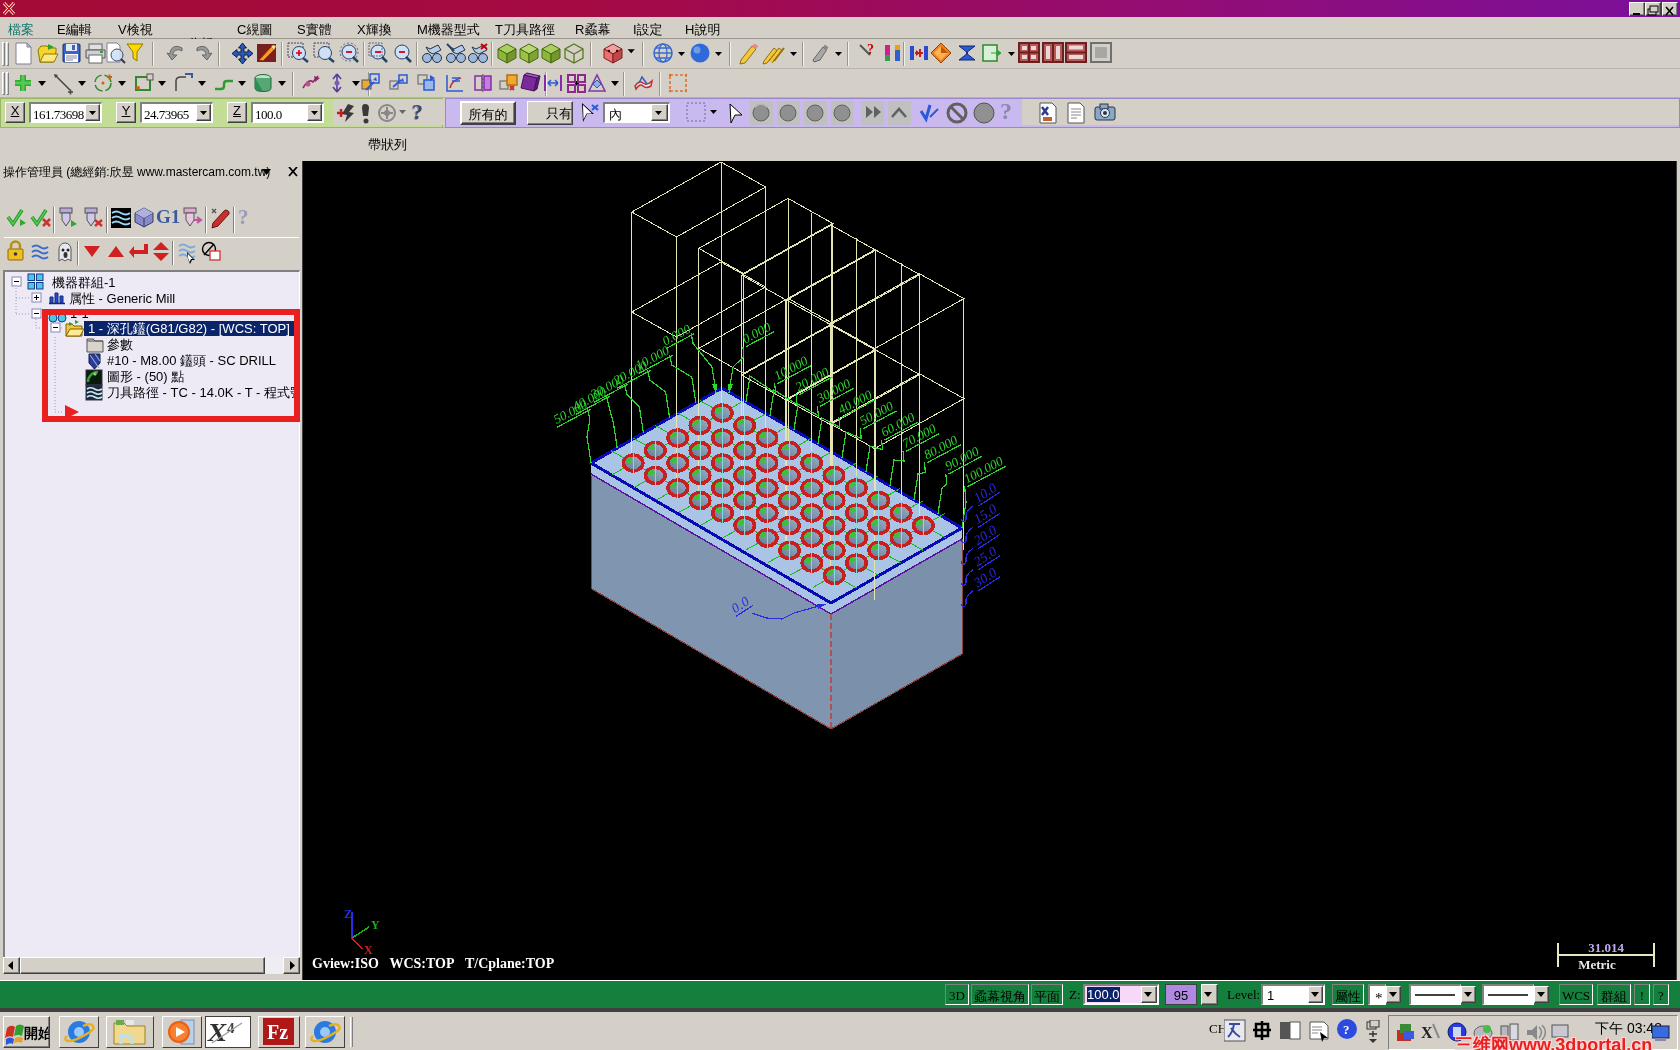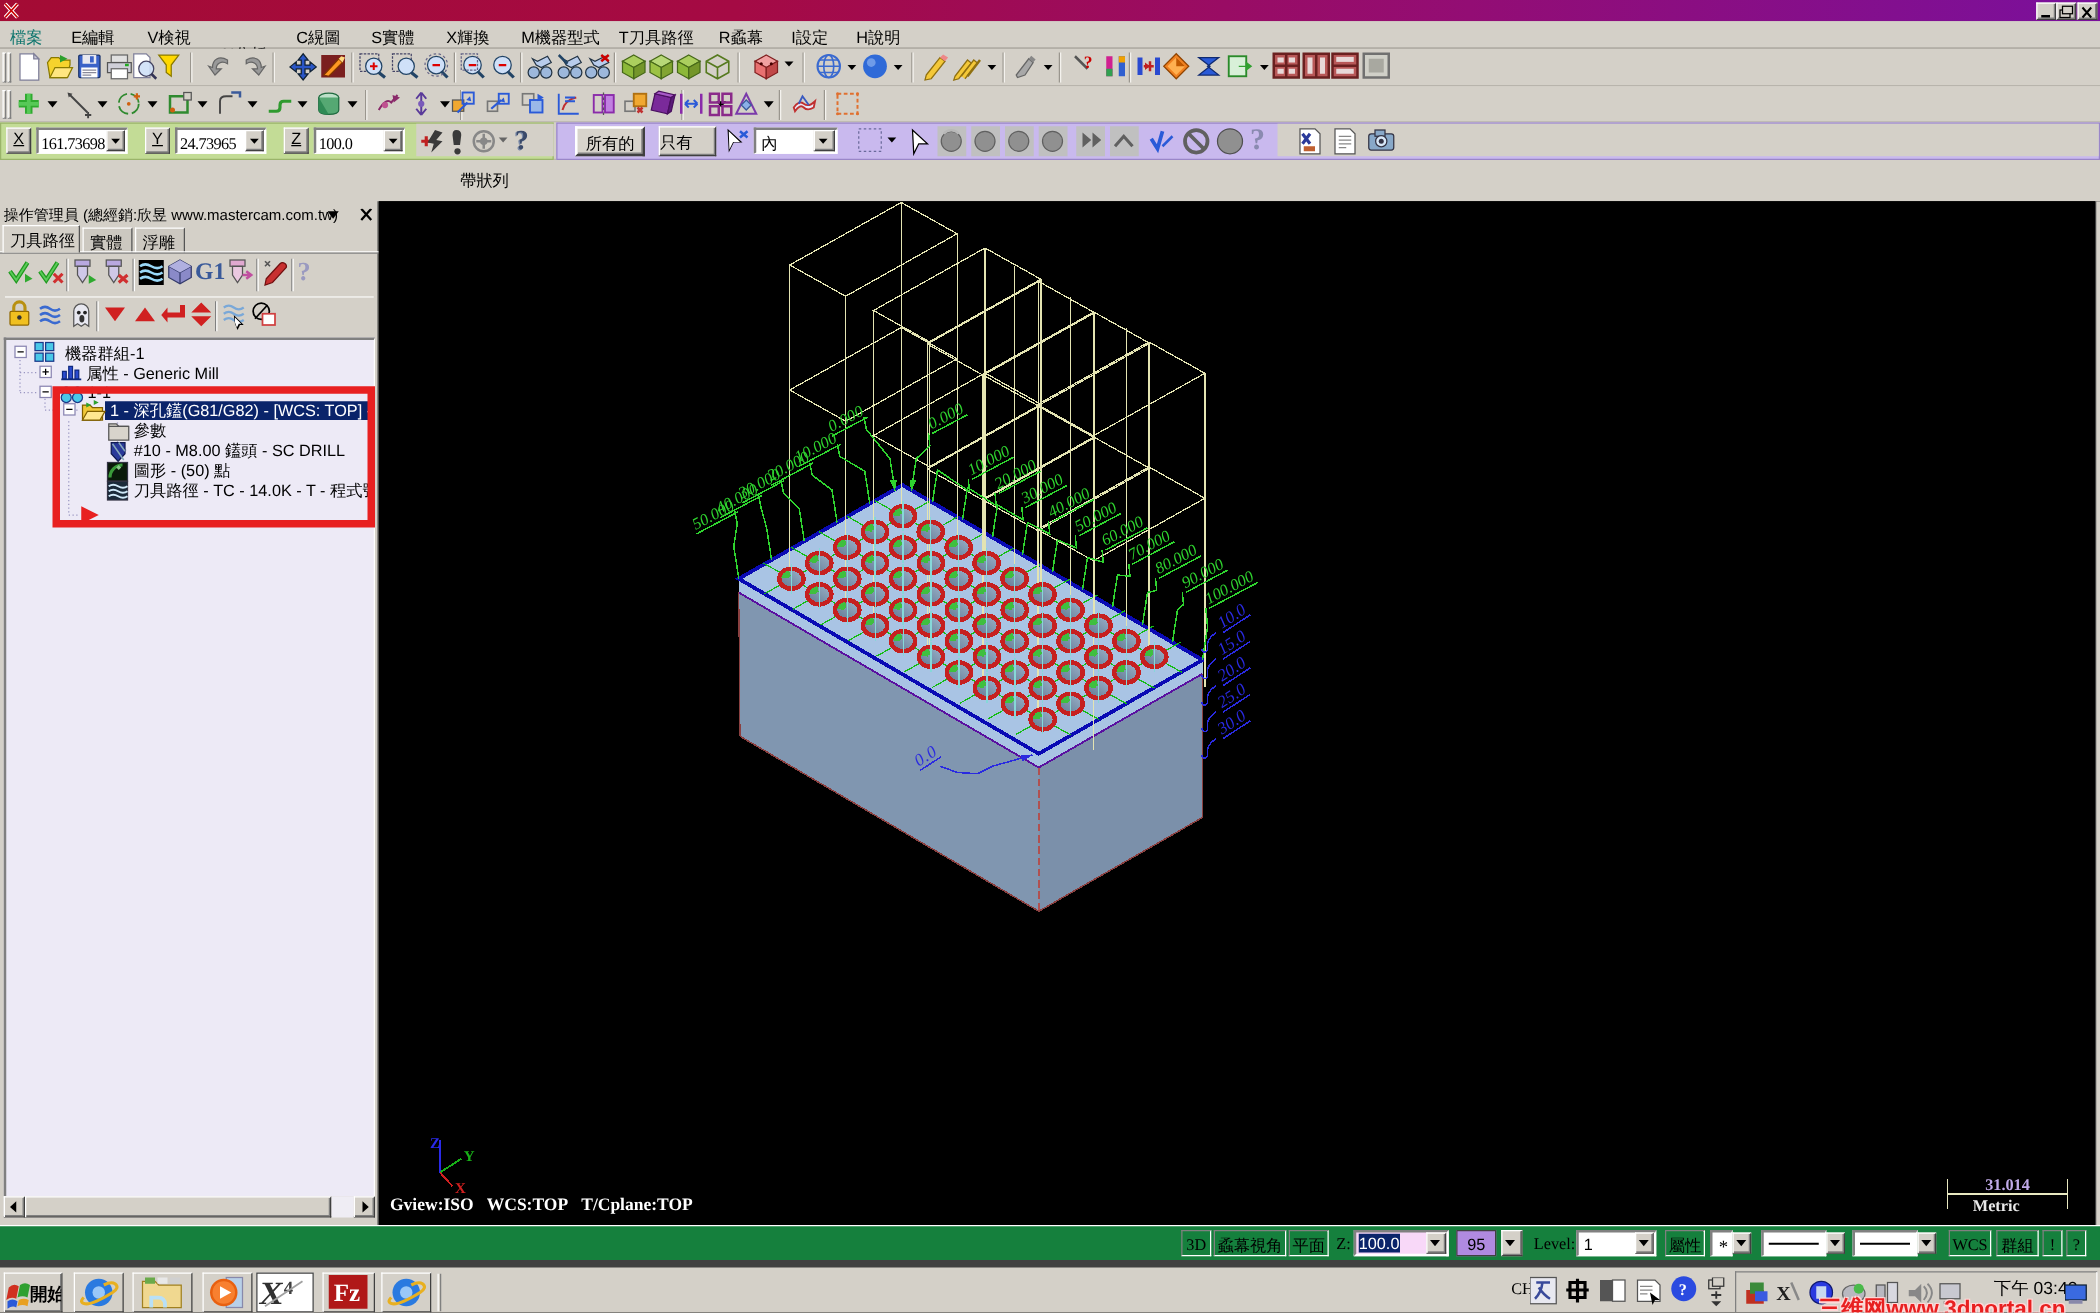--- a/index.html
+++ b/index.html
@@ -498,21 +498,21 @@
         <path d="M2 4 h7 l-3.5 4z" fill="#666"></path>
       </g>
 <g transform="translate(78,2)">
         <text x="0" y="20" font-size="22" font-weight="bold" fill="#7a8aa8" font-family="Liberation Serif">?</text>
         <text x="1" y="19" font-size="22" font-weight="bold" fill="#3a4a6a" font-family="Liberation Serif">?</text>
       </g>
 </svg>
     <div class="abs" style="left:445px;top:0;width:1235px;height:30px;background:#c9b9ee;border:1px solid #9a86c8"></div>
     <div class="abs" style="left:1022px;top:1px;width:657px;height:26px;background:#d4d0c8"></div>
     <div class="abs btn cjk" style="left:460px;top:3px;width:56px;height:24px;background:#d8d4cc;font-size:13px;text-align:center;padding-top:3px;border-width:2px">所有的</div>
-    <div class="abs btn cjk" style="left:527px;top:3px;width:46px;height:24px;font-size:13px;text-align:left;padding-top:3px">只有</div>
+    <div class="abs btn cjk" style="left:527px;top:3px;width:46px;height:24px;font-size:13px;text-align:right;padding-top:3px">只有</div>
     <svg width="50" height="30" class="abs" style="left:574px;top:0">
       <g transform="translate(4,3)">
         <path d="M4 2 l12 11 h-7 l-4 8z" fill="#000"></path>
         <path d="M5 4 l9 8.5 h-5.5 l-3 6z" fill="#fff"></path>
         <path d="M14 4 l6 5 m-6 0 l6 -5" stroke="#2a5ad8" stroke-width="2"></path>
       </g>
     </svg>
     <div class="abs fld cjk" style="left:603px;top:4px;width:67px;height:21px;font-size:13px;padding:2px 0 0 4px">內</div>
     <div class="abs btn" style="left:651px;top:6px;width:17px;height:17px"><svg width="13" height="15">
         <path d="M3 6 h7 l-3.5 4z" fill="#000"></path>
@@ -588,26 +588,20 @@
 <div class="abs" style="left:0;top:128px;width:1680px;height:33px;background:#d4d0c8">
 
 <div class="abs cjk" style="left:368px;top:8px;font-size:13px;color:#000">帶狀列</div>
 </div>
 <div class="abs" style="left:0;top:161px;width:303px;height:819px;background:#d4d0c8;border-right:1px solid #404040">
     <div class="abs cjk" style="left:3px;top:3px;font-size:12px;color:#000;white-space:nowrap">操作管理員 (總經銷:欣昱 www.mastercam.com.tw)</div>
     <svg class="abs" style="left:262px;top:6px" width="40" height="12">
       <path d="M0 2 h9 l-4.5 6z" fill="#000"></path>
       <path d="M27 0 l8 9 M35 0 l-8 9" stroke="#000" stroke-width="1.8"></path>
     </svg>
-    <div class="abs" style="left:0;top:17px;width:303px;height:24px">
-<div class="abs cjk" style="left:2px;top:2px;width:62px;height:22px;background:#d4d0c8;border:1px solid #fff;border-right-color:#555;border-bottom:none;font-size:13px;padding:3px 0 0 5px;z-index:2">刀具路徑</div>
-<div class="abs cjk" style="left:66px;top:4px;width:40px;height:20px;background:#ccc8c0;border:1px solid #fff;border-right-color:#555;border-bottom:none;font-size:13px;padding:2px 0 0 5px">實體</div>
-<div class="abs cjk" style="left:108px;top:4px;width:40px;height:20px;background:#ccc8c0;border:1px solid #fff;border-right-color:#555;border-bottom:none;font-size:13px;padding:2px 0 0 5px">浮雕</div>
-<div class="abs" style="left:0;top:23px;width:303px;height:2px;border-top:1px solid #fff;border-bottom:1px solid #808080"></div>
-</div>
     <svg class="abs" style="left:0;top:43px" width="303" height="33">
       <g transform="translate(6,3)">
         <path d="M2 10 l5 7 L16 3" fill="none" stroke="#1f9a1f" stroke-width="3.5"></path>
         <path d="M2 10 l5 7 L16 3" fill="none" stroke="#5aca5a" stroke-width="1.5"></path>
         <path d="M14 12 l6 4 -6 3z" fill="#2faa2f"></path>
       </g>
       <g transform="translate(30,3)">
         <path d="M2 10 l5 7 L16 3" fill="none" stroke="#1f9a1f" stroke-width="3.5"></path>
         <path d="M2 10 l5 7 L16 3" fill="none" stroke="#5aca5a" stroke-width="1.5"></path>
         <path d="M13 12 l7 7 m0 -7 l-7 7" stroke="#d03030" stroke-width="2.5"></path>
@@ -1180,21 +1174,21 @@
         <path d="M4 9 h40" stroke="#000" stroke-width="1.5"></path>
       </svg></div>
     <div class="abs btn" style="left:1534px;top:5px;width:15px;height:17px"><svg width="12" height="14">
         <path d="M2 5 h8 l-4 5z" fill="#000"></path>
       </svg></div>
     <div class="abs lat" style="left:1559px;top:3px;width:34px;height:21px;border:1px solid #808080;border-bottom-color:#fff;border-right-color:#fff;font-size:13px;text-align:center;padding-top:3px">WCS</div>
     <div class="abs cjk" style="left:1597px;top:3px;width:34px;height:21px;border:1px solid #808080;border-bottom-color:#fff;border-right-color:#fff;font-size:13px;text-align:center;padding-top:3px">群組</div>
     <div class="abs lat" style="left:1634px;top:3px;width:16px;height:21px;border:1px solid #808080;border-bottom-color:#fff;border-right-color:#fff;font-size:13px;text-align:center;padding-top:3px">!</div>
     <div class="abs lat" style="left:1653px;top:3px;width:16px;height:21px;border:1px solid #808080;border-bottom-color:#fff;border-right-color:#fff;font-size:13px;text-align:center;padding-top:3px">?</div>
   </div>
-<div class="abs" style="left:0;top:1008px;width:1680px;height:42px;background:#d4d0c8;border-top:6px solid #404040">
+<div class="abs" style="left:0;top:1008px;width:1680px;height:42px;background:#d4d0c8;border-top:4px solid #404040">
     <div class="abs btn" style="left:3px;top:4px;width:47px;height:32px">
 <svg width="45" height="30">
         <g transform="translate(2,5)">
 <path d="M1 6 q4 -4 8 -1 l-2 10 q-4 -2 -8 1z" fill="#d03020"></path>
           <path d="M10 4 q4 -3 8 0 l-2 10 q-4 -2 -8 0z" fill="#2fa030"></path>
           <path d="M0 17 q4 -3 8 0 l-1 5 q-3 -2 -7 1z" fill="#2a5ad8"></path>
           <path d="M9 16 q4 -2 8 0 l-1 5 q-4 -2 -8 0z" fill="#e8a020"></path>
 </g>
         <text x="20" y="21" font-size="14" font-weight="bold" class="cjk">開始</text>
       </svg></div>

